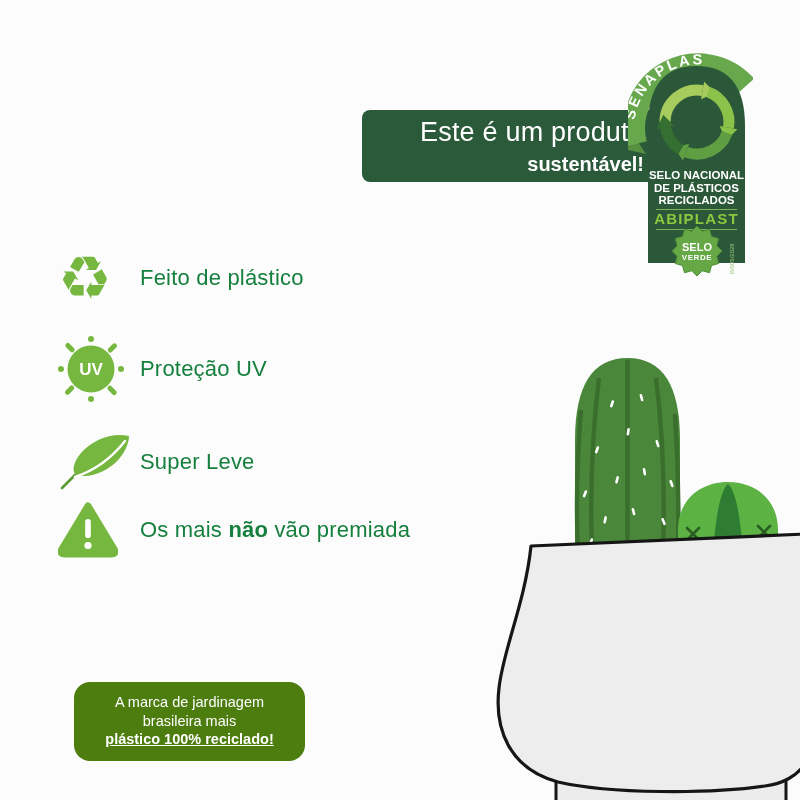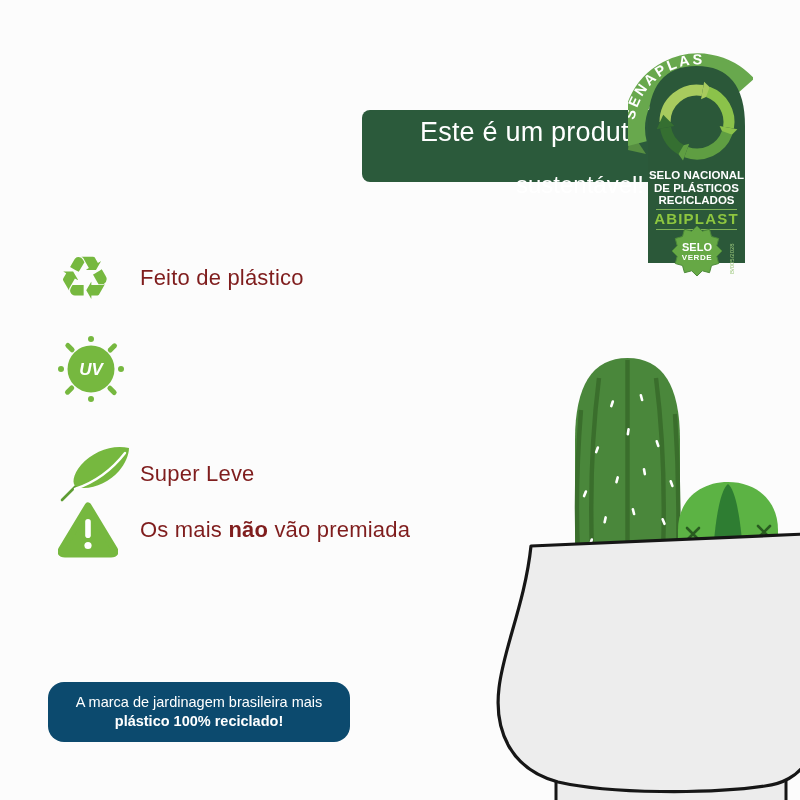--- a/index.html
+++ b/index.html
@@ -4,46 +4,46 @@
 <style>
   html,body{margin:0;padding:0;}
   body{font-family:"Liberation Sans",sans-serif;}
   .canvas{position:relative;width:800px;height:800px;background:#fcfcfc;overflow:hidden;}
 
   
   .banner{position:absolute;left:362px;top:110px;width:298px;height:72px;
     background:#2b5a3b;border-radius:8px;color:#fff;text-align:right;
     padding:7px 16px 0 0;box-sizing:border-box;z-index:1;}
   .banner .l1{font-size:27px;font-weight:500;letter-spacing:.2px;line-height:31px;}
-  .banner .l2{font-size:24px;font-weight:400;line-height:33px;margin-top:20px;}
+  .banner .l2{font-size:20px;font-weight:700;line-height:33px;}
 
   
   .seal{position:absolute;left:628px;top:36px;z-index:2;}
 
   
   .feature{position:absolute;left:58px;display:flex;align-items:center;}
   .feature .icon-box{width:82px;display:flex;align-items:center;justify-content:flex-start;flex:0 0 82px;}
-  .ftext{font-size:22px;color:#7f1d1d;font-weight:400;line-height:28px;letter-spacing:.2px;}
+  .ftext{font-size:22px;color:#15803d;font-weight:400;line-height:28px;letter-spacing:.2px;}
   .ftext b{font-weight:700;}
   .recycle-glyph{font-family:"DejaVu Sans",sans-serif;font-size:60px;line-height:62px;color:#76b83f;}
 
-  .uv-wrap{position:relative;width:66px;height:66px;font-style:italic;}
+  .uv-wrap{position:relative;width:66px;height:66px;}
   .uv-circle{position:absolute;left:50%;top:50%;transform:translate(-50%,-50%);
     width:47px;height:47px;border-radius:50%;background:#76b83f;color:#fff;
     font-size:17px;font-weight:700;display:flex;align-items:center;justify-content:center;}
   .ray{position:absolute;left:50%;top:50%;background:#76b83f;
     transform:translate(-50%,-50%) rotate(var(--a)) translateY(-30px);}
   .ray.dot{width:6px;height:6px;border-radius:50%;}
   .ray.line{width:4.5px;height:11px;border-radius:3px;}
 
   
-  .footer-badge{position:absolute;left:48px;top:682px;width:302px;box-sizing:border-box;
-    background:#0c4a6e;border-radius:16px;color:#fff;text-align:center;
+  .footer-badge{position:absolute;left:74px;top:682px;width:231px;box-sizing:border-box;
+    background:#4d7c0f;border-radius:16px;color:#fff;text-align:center;
     padding:11px 10px 12px 10px;font-size:14.5px;line-height:18.5px;font-weight:400;}
-  .footer-badge .b{font-weight:700;}
+  .footer-badge .b{font-weight:700;text-decoration:underline;}
 
   
   .illus{position:absolute;left:480px;top:348px;}
 </style>
 </head>
 <body>
 
 <div class="canvas">
 
   <div class="banner">
@@ -111,23 +111,24 @@
           <i class="ray line" style="--a:45deg"></i>
         <i class="ray dot" style="--a:90deg"></i>
           <i class="ray line" style="--a:135deg"></i>
         <i class="ray dot" style="--a:180deg"></i>
           <i class="ray line" style="--a:225deg"></i>
         <i class="ray dot" style="--a:270deg"></i>
           <i class="ray line" style="--a:315deg"></i>
         <div class="uv-circle">UV</div>
       </div>
     </div>
+    <div class="ftext">Proteção UV</div>
   </div>
 
-  <div class="feature" style="top:444px;">
+  <div class="feature" style="top:432px;">
     <div class="icon-box">
       <svg width="76" height="60" viewBox="0 0 76 60">
         <path d="M4,56 C13,47 21,39 29,31" stroke="#5d9c33" stroke-width="2.6" fill="none" stroke-linecap="round"></path>
         <path d="M71,4 C55,0 35,7 23,21 C15,30 13,41 19,43 C31,47 51,39 61,27 C67,20 71,11 71,4 Z" fill="#76b83f"></path>
         <path d="M17,45 C35,39 53,27 67,9" stroke="#ffffff" stroke-width="2.4" fill="none" stroke-linecap="round"></path>
       </svg>
     </div>
     <div class="ftext">Super Leve</div>
   </div>
 

